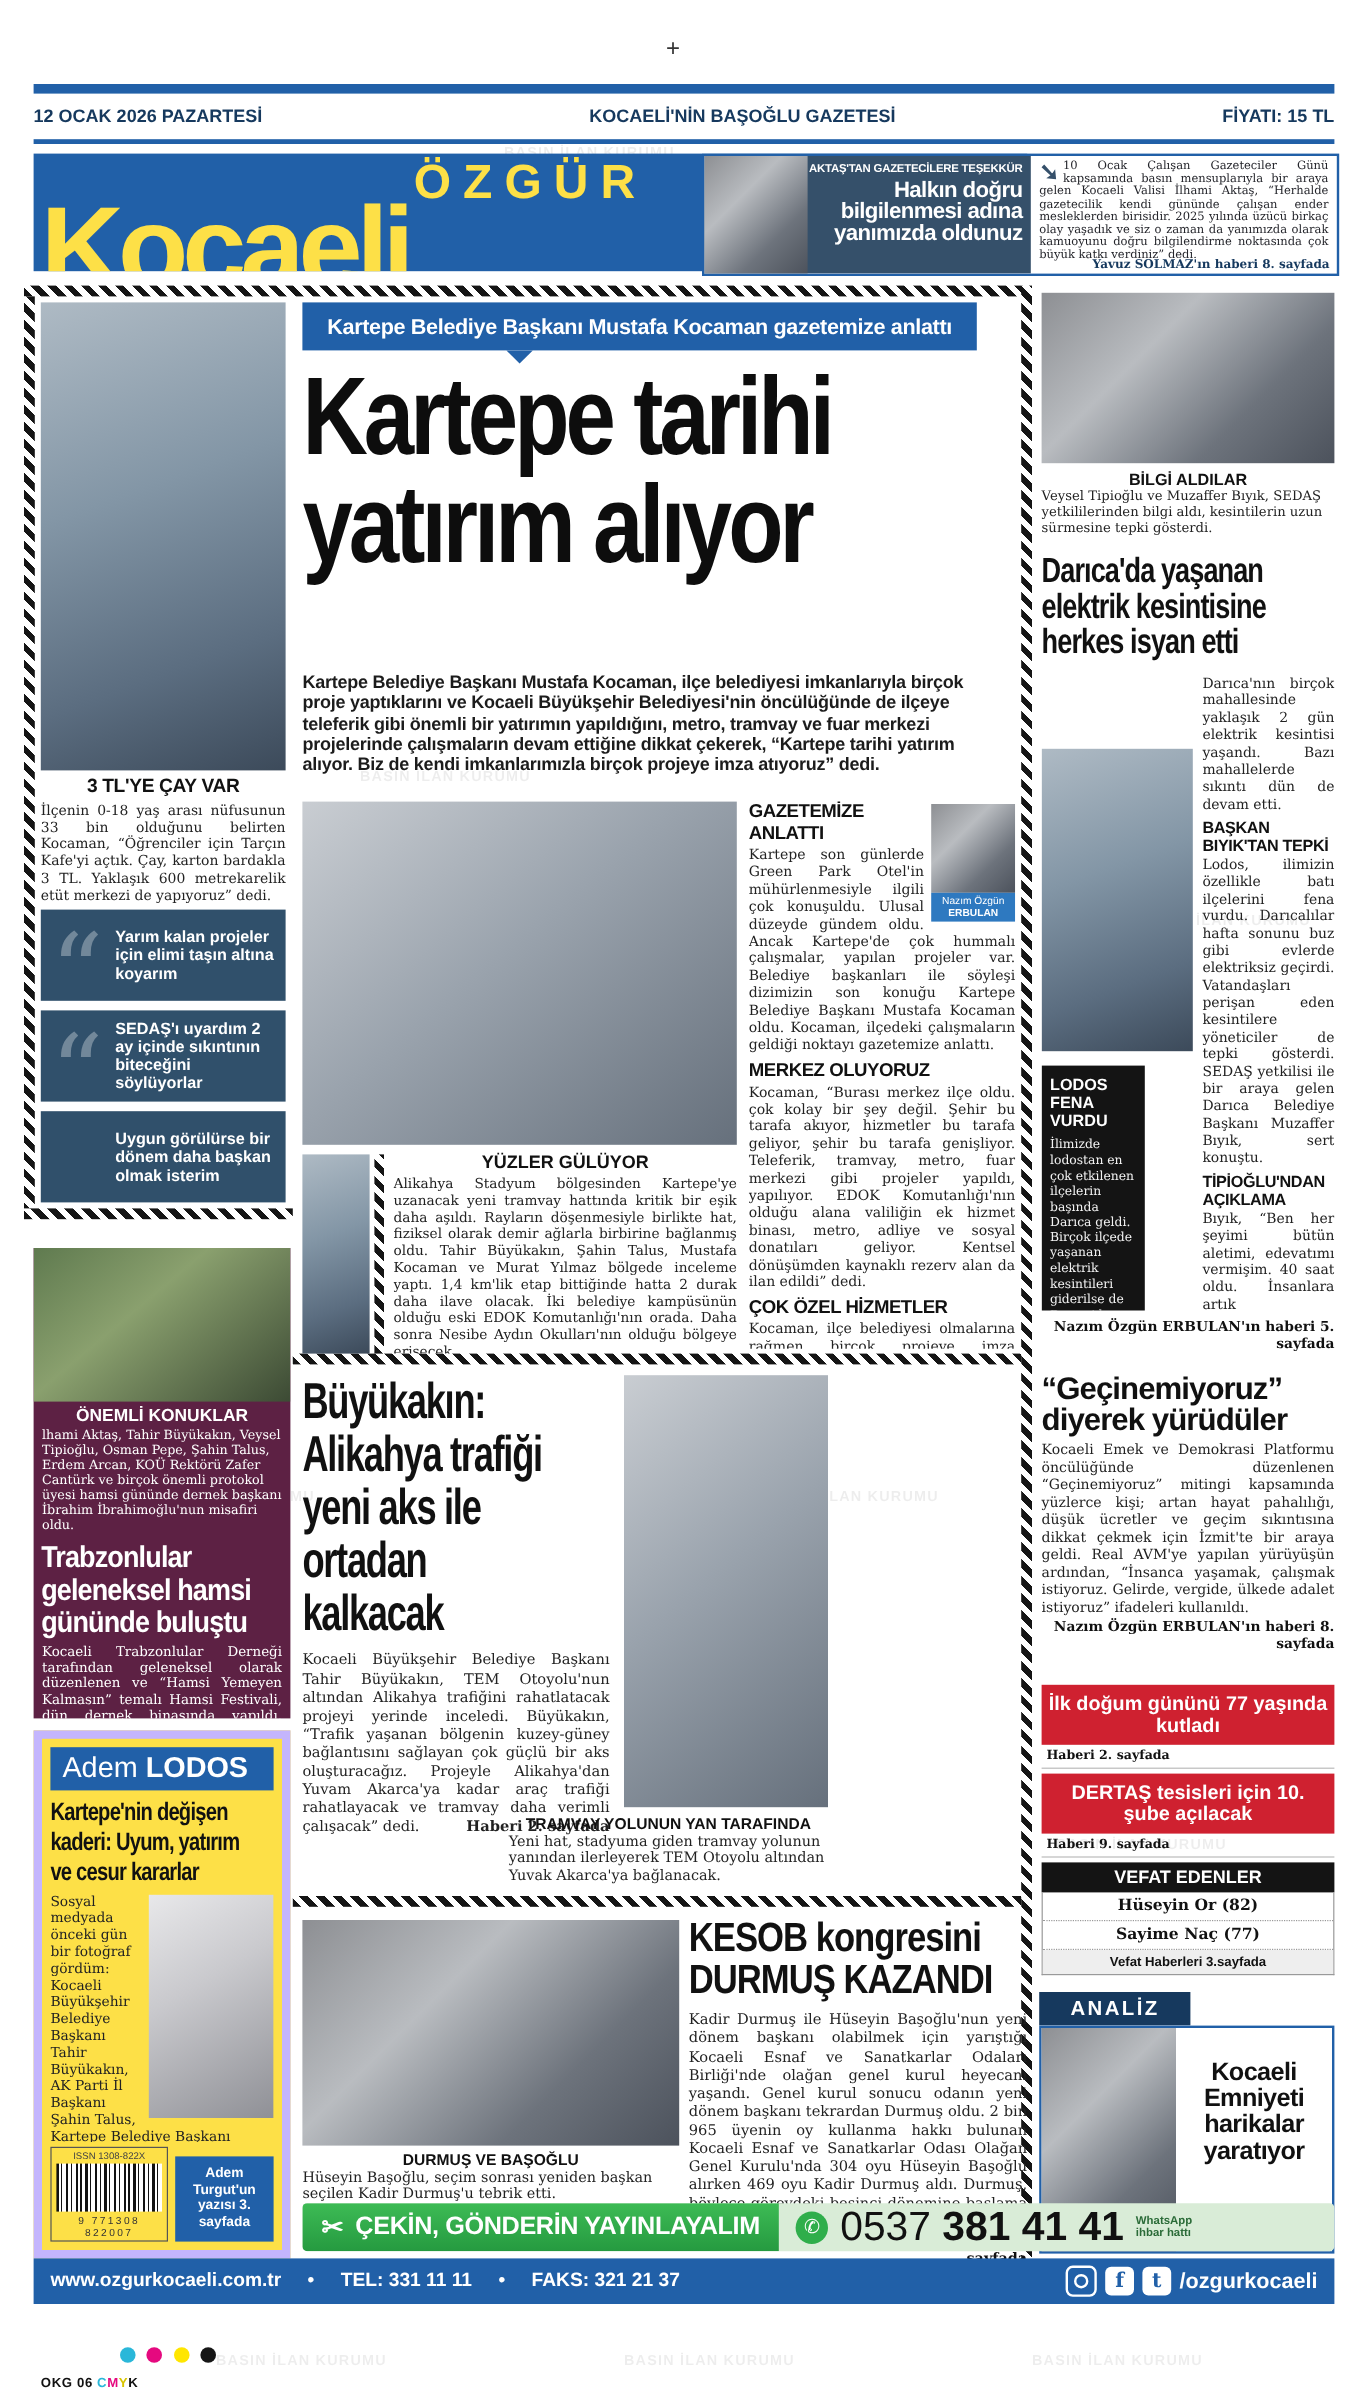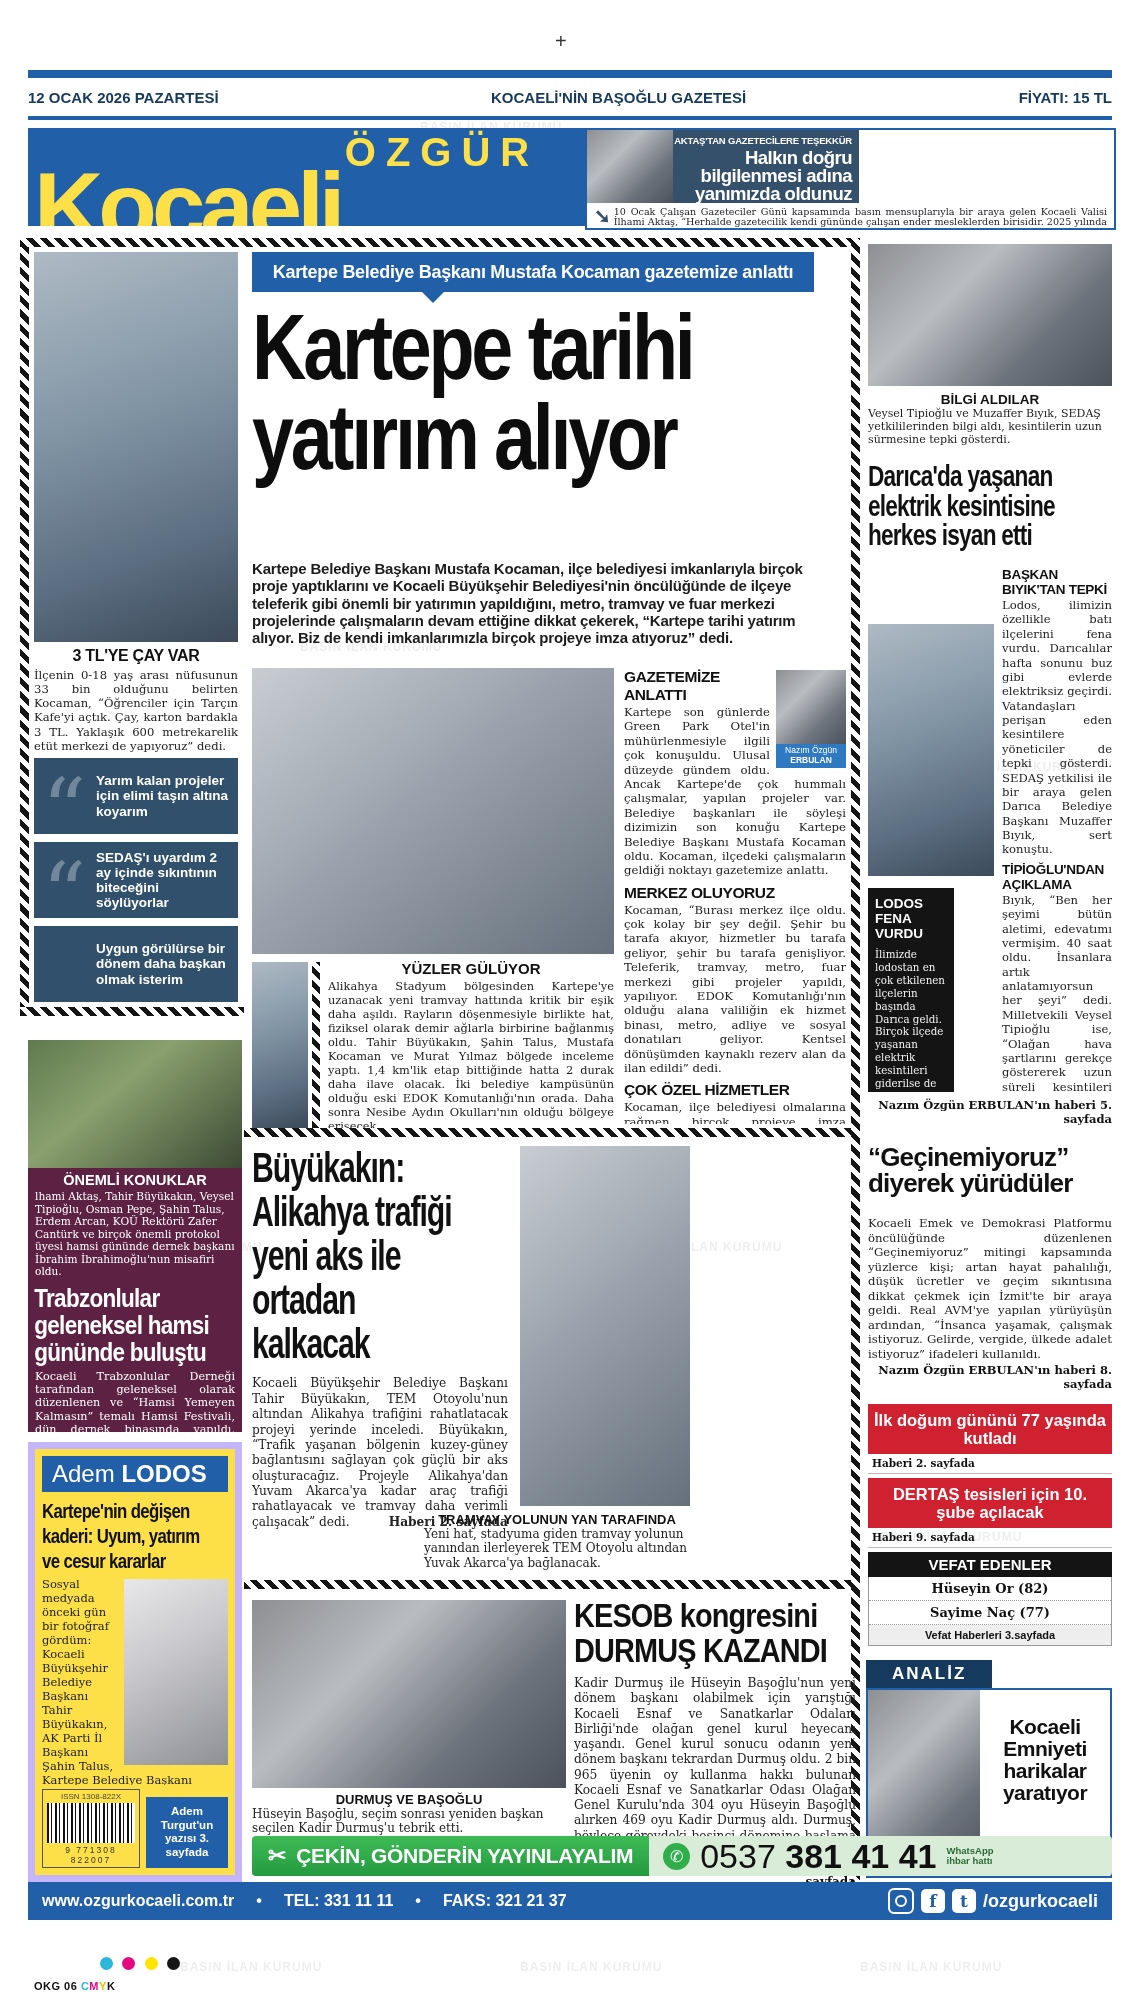--- a/index.html
+++ b/index.html
@@ -12,21 +12,21 @@
   .photo{background:linear-gradient(135deg,#8d8f93 0%,#b9bcc0 35%,#6d737c 70%,#4c525c 100%);}
   .photo2{background:linear-gradient(160deg,#aebac4 0%,#8396a6 40%,#5b6d80 75%,#3c4a5a 100%);}
   .photo3{background:linear-gradient(140deg,#c9cdd2 0%,#9aa3ad 45%,#66707c 100%);}
   
   .tb-blue{background:#2160a8;}
   .tb-row{display:flex;justify-content:space-between;align-items:center;height:34px;color:#16395e;font-weight:bold;font-size:15px;}
   
   .mh-blue{background:#2160a8;color:#fde047;overflow:hidden;}
   .mh-top{font-weight:bold;font-size:40px;letter-spacing:10px;text-align:center;line-height:1;margin-top:4px;}
   .mh-name{font-weight:bold;font-size:96px;letter-spacing:-5px;line-height:.72;margin-left:6px;white-space:nowrap;}
-  .vali{border:2px solid #2160a8;background:#fff;display:flex;overflow:hidden;flex-direction:column;}
+  .vali{border:2px solid #2160a8;background:#fff;display:flex;overflow:hidden;}
   .vali-navy{background:#35506a;display:flex;width:272px;}
   .vali-h{color:#fff;text-align:right;padding:5px 7px 0 0;flex:1;}
   .vali-k{font-size:9.5px;font-weight:bold;letter-spacing:-0.2px;}
   .vali-t{font-size:18.5px;font-weight:800;line-height:.97;letter-spacing:-0.5px;margin-top:3px;}
   .vali-b{flex:1;position:relative;padding:4px 7px;font-size:9.6px;line-height:1.1;color:#23242a;text-align:justify;}
   .arrow{float:left;font-size:20px;font-weight:bold;color:#35506a;line-height:.9;margin-right:3px;}
   .vali-by{position:absolute;right:6px;bottom:2px;background:#fff;font-weight:bold;color:#16395e;font-size:10px;}
   
   .kicker{background:#2160a8;color:#fff;font-weight:bold;font-size:18px;display:flex;align-items:center;justify-content:center;letter-spacing:-0.3px;}
   .notch{position:absolute;left:170px;top:40px;width:0;height:0;border-left:11px solid transparent;border-right:11px solid transparent;border-top:11px solid #2160a8;}
@@ -73,21 +73,21 @@
   .bars{height:40px;margin:2px 2px;background:repeating-linear-gradient(90deg,#111 0 2px,#fff 2px 4px,#111 4px 5px,#fff 5px 8px);}
   .bc-num{font-size:8.5px;letter-spacing:2px;color:#333;}
   .adem-more{flex:1;margin-left:6px;background:#2160a8;color:#fff;font-weight:bold;font-size:11.5px;text-align:center;padding:8px 4px;line-height:1.2;}
   
   .aks-hl{font-weight:800;font-size:42px;letter-spacing:-1.5px;line-height:1.05;white-space:nowrap;transform:scaleX(.72);transform-origin:0 50%;}
   .aks-b{font-size:12.2px;line-height:1.26;color:#222;text-align:justify;margin-top:10px;}
   .cap-t{font-weight:800;font-size:13px;text-align:center;}
   .cap-b{font-size:12px;line-height:1.2;color:#222;}
   
   .gec-hl{font-weight:800;font-size:26px;letter-spacing:-0.8px;line-height:1.0;}
-  .gec-b{font-size:11.7px;line-height:1.24;color:#222;text-align:justify;margin-top:20px;}
+  .gec-b{font-size:11.7px;line-height:1.24;color:#222;text-align:justify;margin-top:5px;}
   .redbox{background:#cf2130;color:#fff;font-weight:800;font-size:16.5px;text-align:center;line-height:1.1;padding:7px 6px;}
   .red-more{font-weight:bold;font-size:10.5px;padding:3px 0 0 4px;font-family:"DejaVu Serif",serif;border-bottom:1px solid #bbb;padding-bottom:4px;}
   .vefat-bar{background:#141414;color:#fff;font-weight:800;font-size:15px;text-align:center;padding:4px 0;}
   .vefat-box{border:1px solid #999;border-top:none;}
   .vefat-row{font-family:"DejaVu Serif",serif;font-weight:bold;font-size:13px;text-align:center;padding:4px 0;border-bottom:1px dotted #999;}
   .vefat-more{font-weight:bold;font-size:11px;text-align:center;padding:4px 0;background:#eee;}
   
   .kes-hl{font-weight:800;font-size:34px;letter-spacing:-1px;line-height:1.03;white-space:nowrap;transform:scaleX(.85);transform-origin:0 50%;}
   .kes-b{font-size:12.2px;line-height:1.25;color:#222;text-align:justify;margin-top:8px;}
   
@@ -230,20 +230,21 @@
   </div>
   <div class="abs" style="left:868px;top:562px;width:244px;height:530px;overflow:hidden;display:flex;">
     <div style="width:126px;flex:none;margin-right:8px;">
       <div class="photo2" style="height:252px;margin-top:62px;"></div>
       <div class="lodos" style="width:72px;margin-top:12px;">
         <div class="lodos-t">LODOS FENA VURDU</div>
         <div class="lodos-b ser">İlimizde lodostan en çok etkilenen ilçelerin başında Darıca geldi. Birçok ilçede yaşanan elektrik kesintileri giderilse de Darıca'da kesintiler 2 günü buldu.</div>
       </div>
     </div>
     <div style="flex:1;">
+      <div class="dar-b ser">Darıca'nın birçok mahallesinde yaklaşık 2 gün elektrik kesintisi yaşandı. Bazı mahallelerde sıkıntı dün de devam etti.</div>
       <div class="dar-sh">BAŞKAN BIYIK'TAN TEPKİ</div>
       <div class="dar-b ser">Lodos, ilimizin özellikle batı ilçelerini fena vurdu. Darıcalılar hafta sonunu buz gibi evlerde elektriksiz geçirdi. Vatandaşları perişan eden kesintilere yöneticiler de tepki gösterdi. SEDAŞ yetkilisi ile bir araya gelen Darıca Belediye Başkanı Muzaffer Bıyık, sert konuştu.</div>
       <div class="dar-sh">TİPİOĞLU'NDAN AÇIKLAMA</div>
       <div class="dar-b ser">Bıyık, “Ben her şeyimi bütün aletimi, edevatımı vermişim. 40 saat oldu. İnsanlara artık anlatamıyorsun her şeyi” dedi. Milletvekili Veysel Tipioğlu ise, “Olağan hava şartlarını gerekçe göstererek uzun süreli kesintileri normalleştirmek kabul edilemez” dedi.</div>
     </div>
   </div>
   <div class="abs byline" style="left:868px;top:1098px;width:244px;">Nazım Özgün ERBULAN'ın haberi 5. sayfada</div>
 
   <div class="abs maroon" style="left:28px;top:1040px;width:214px;height:392px;">
     <div class="photo3" style="height:128px;background:linear-gradient(140deg,#5f7a4f 0%,#8aa06e 40%,#3c4a34 100%);"></div>

